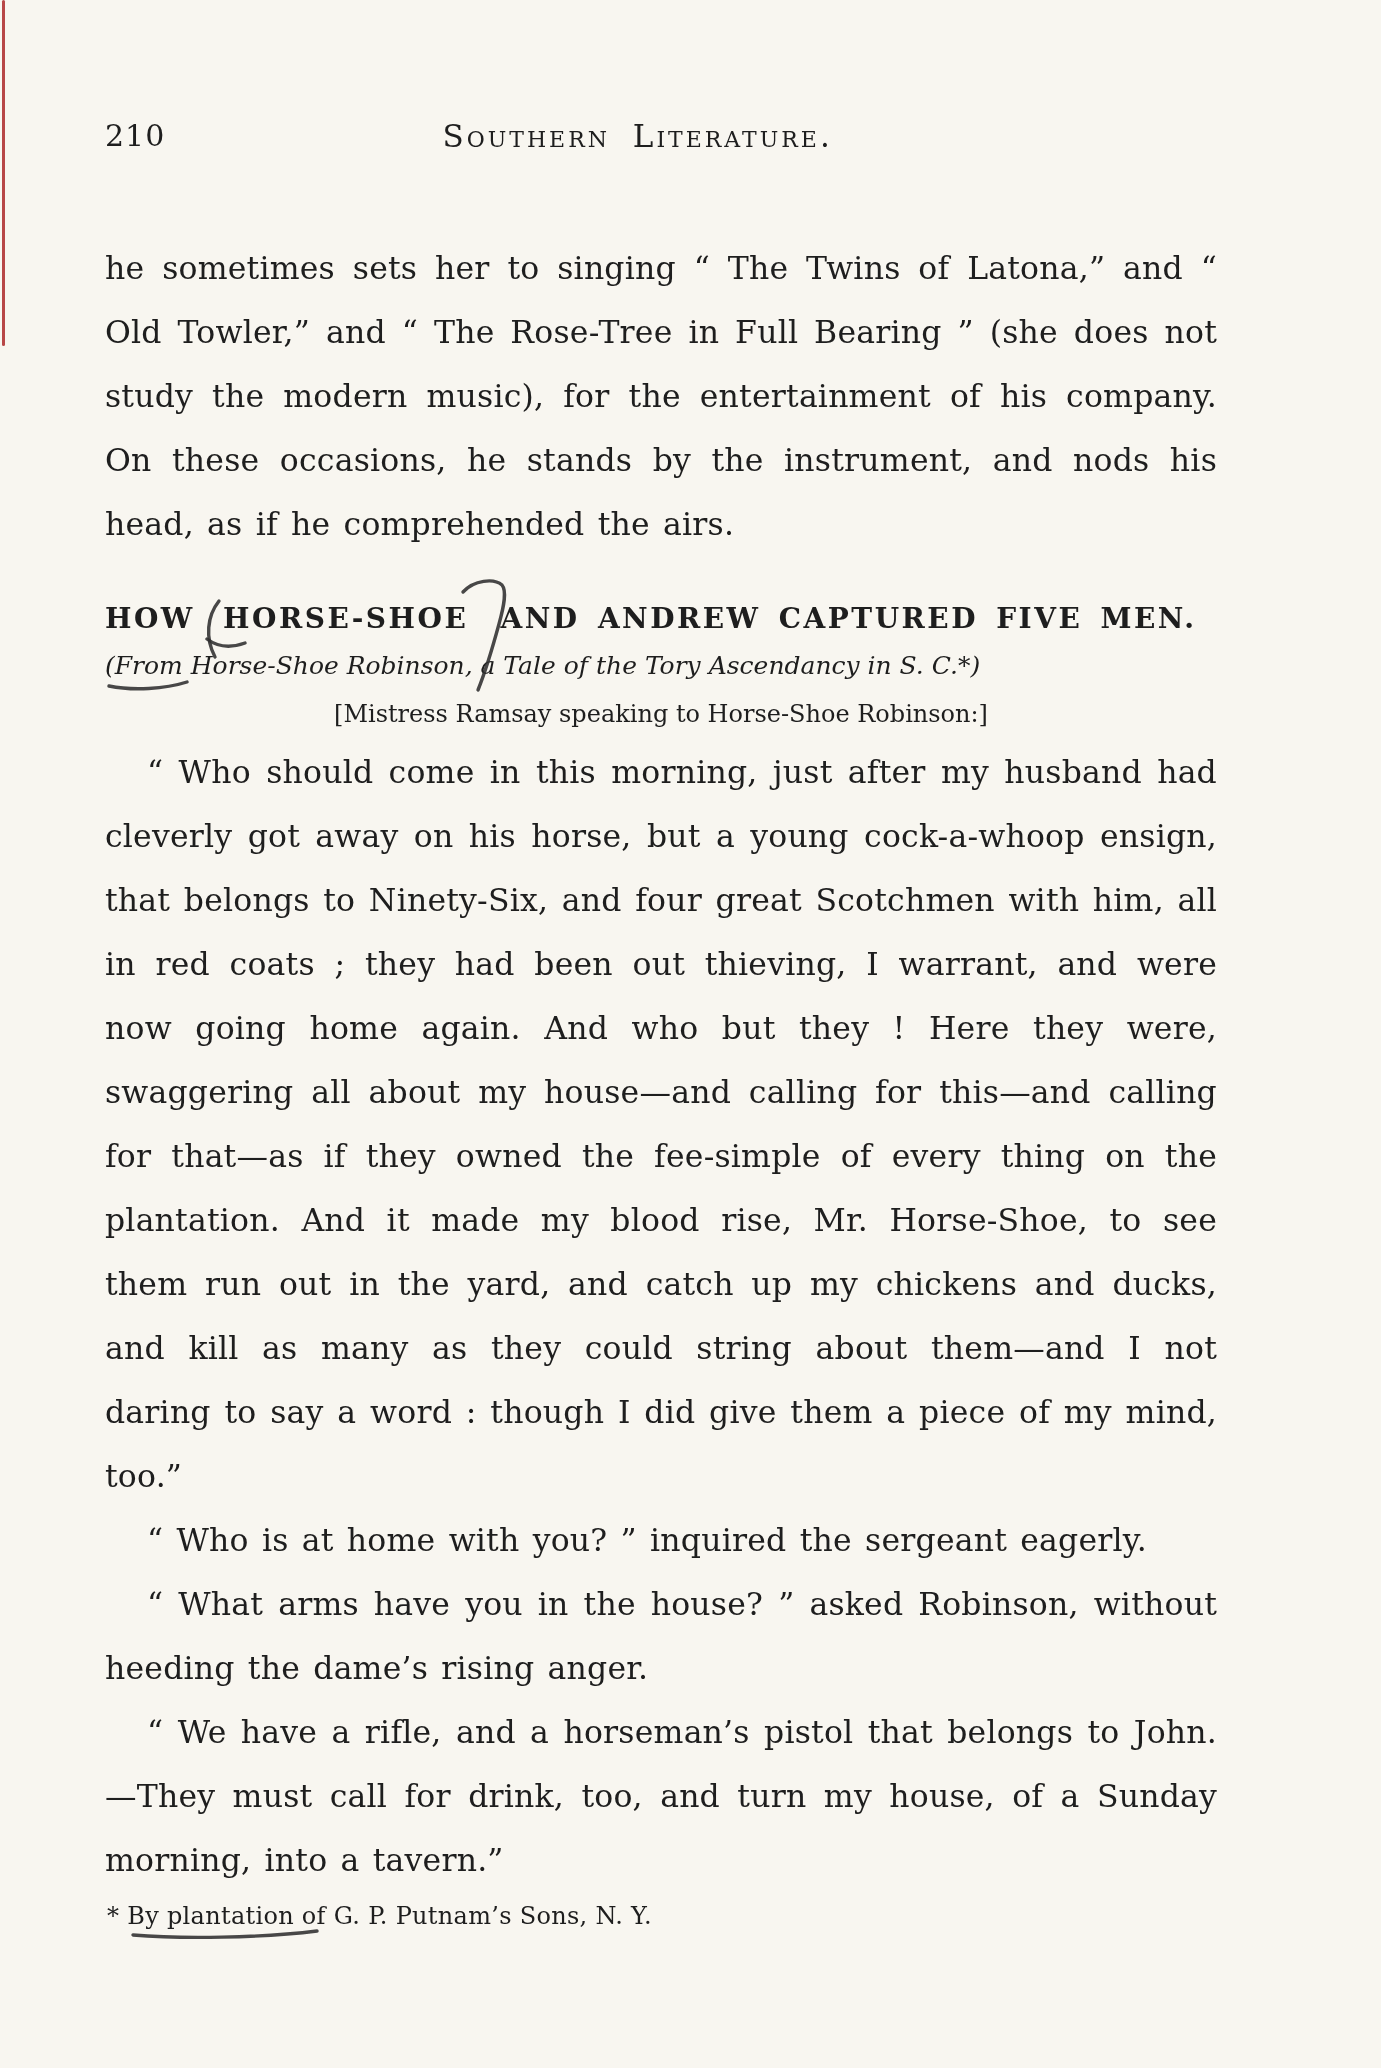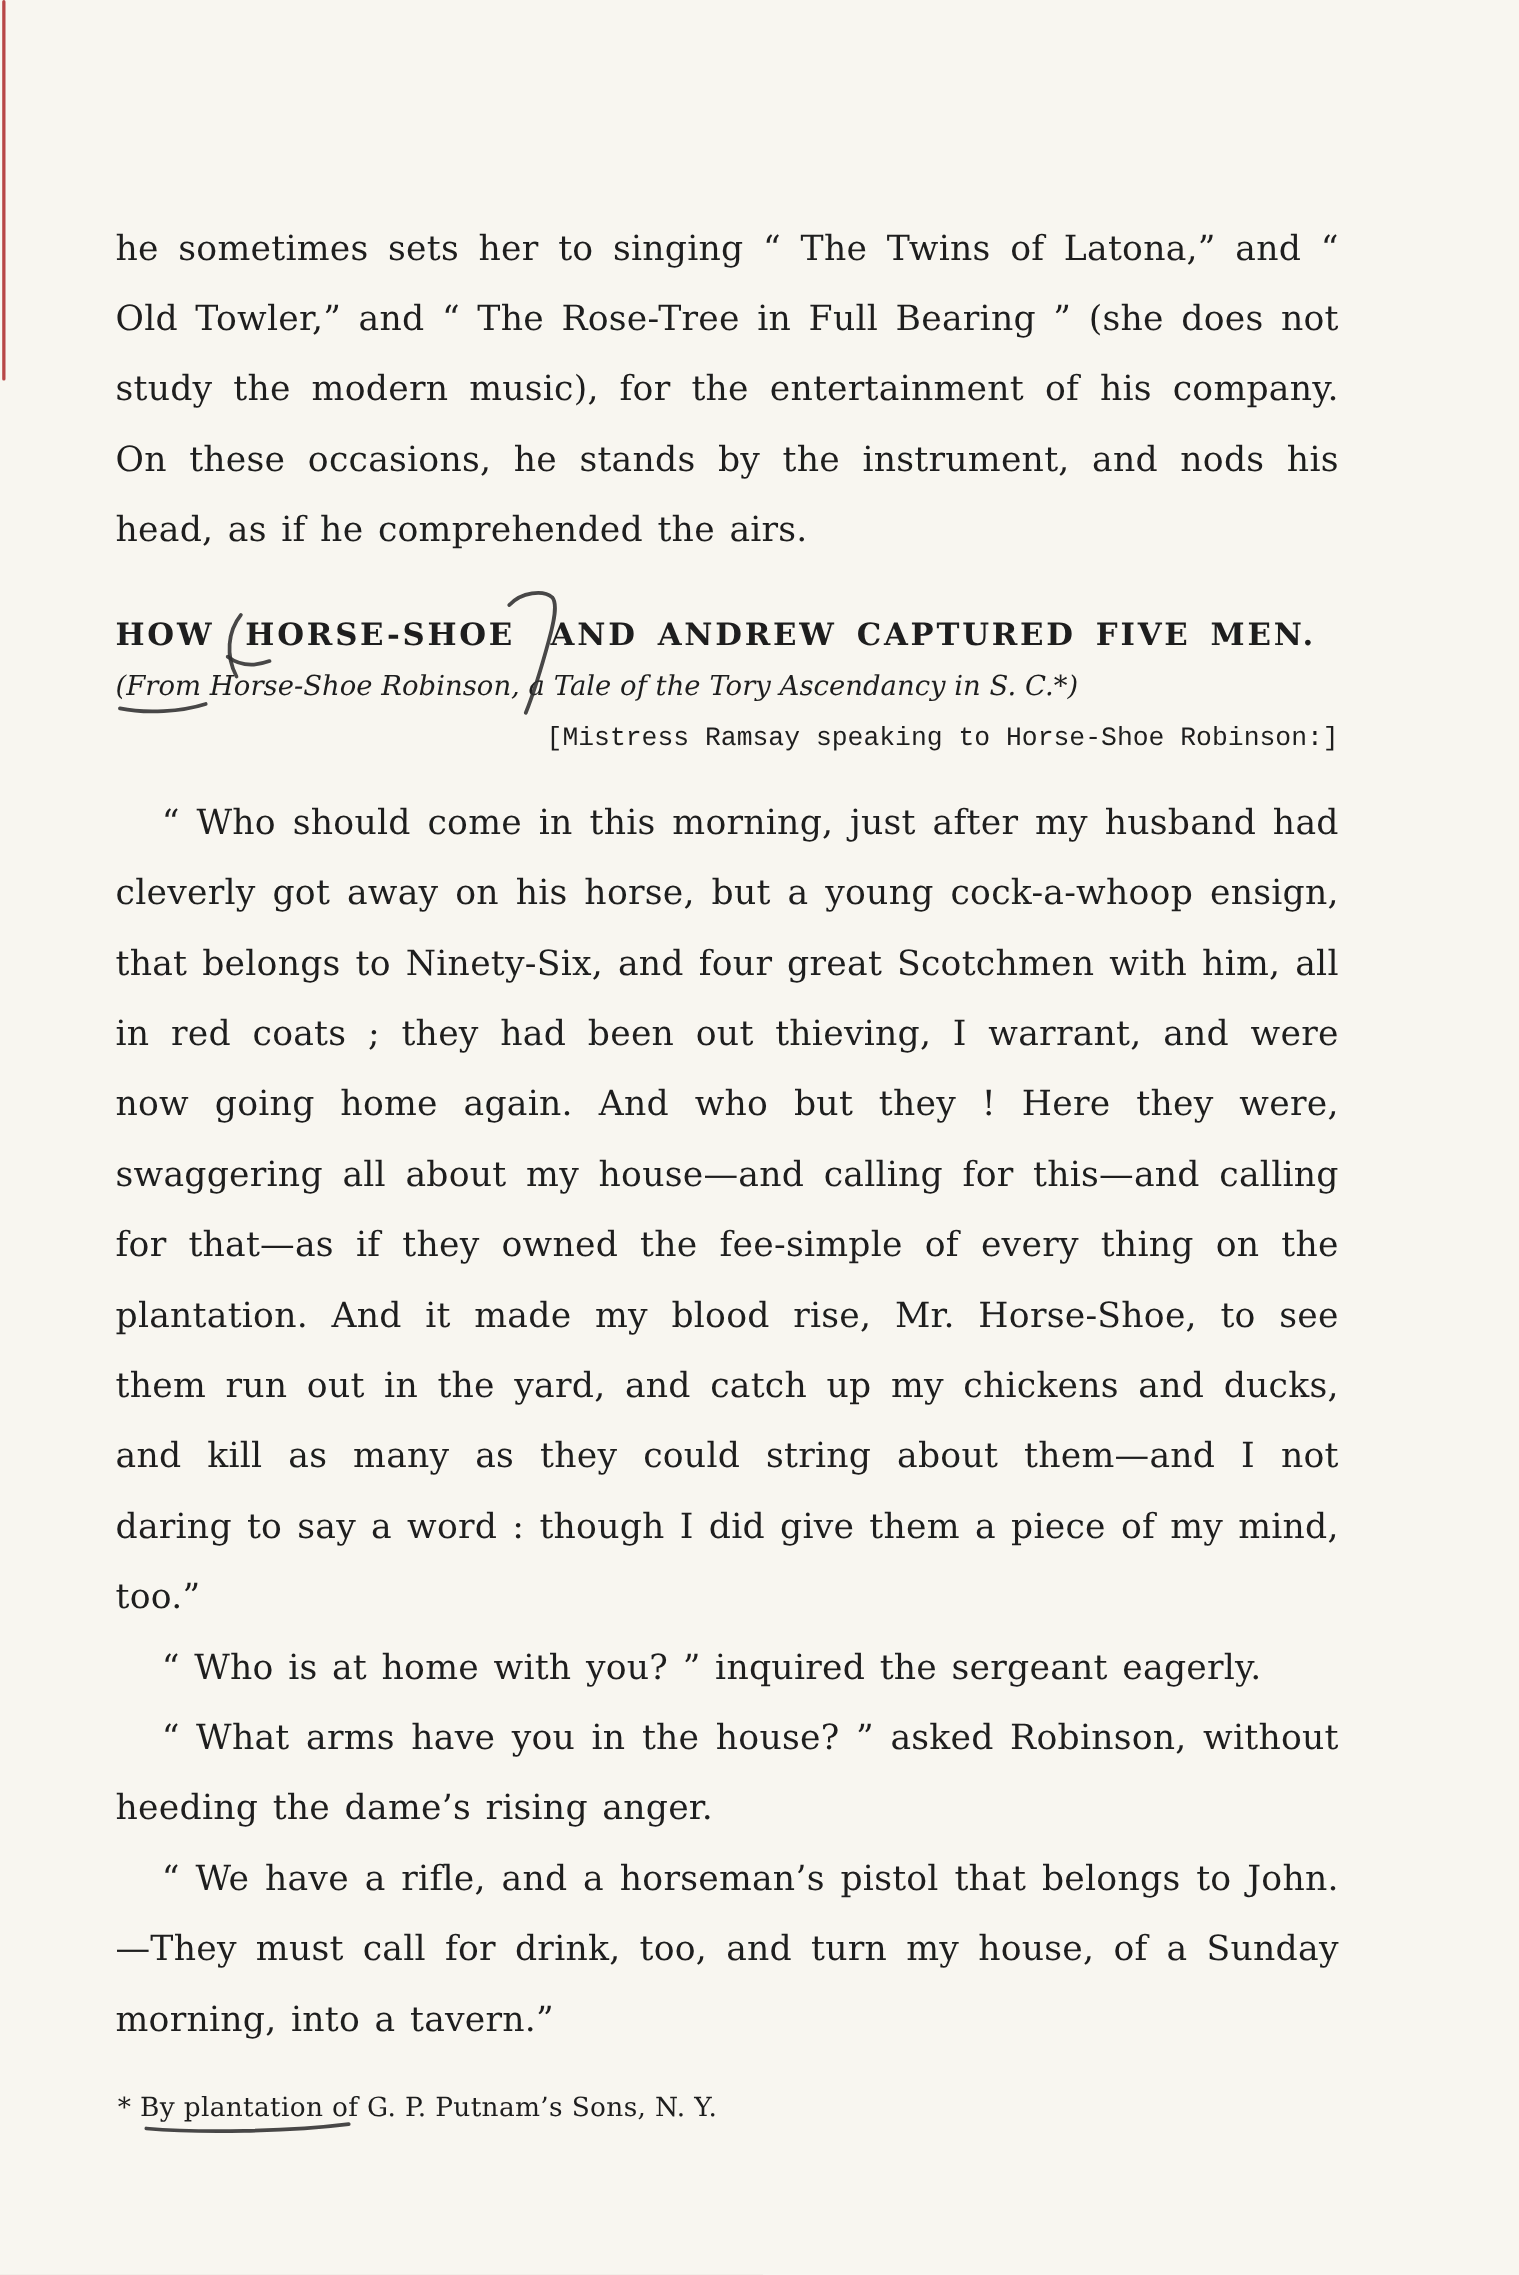--- a/index.html
+++ b/index.html
@@ -42,37 +42,41 @@
   .marked{position:relative;display:inline-block;padding:0 4px;margin:0 10px 0 6px;}
   .pen{position:absolute;pointer-events:none;}
   .pen path{fill:none;stroke:#2f2f2f;stroke-width:3.4;stroke-linecap:round;opacity:.88;}
   .pen-open{left:-18px;top:-4px;}
   .pen-swoosh{left:-14px;bottom:-18px;}
   .pen-close{right:-38px;top:-26px;}
   .source-line{margin-top:16px;font-size:25px;}
   .ital{font-style:italic;}
   .from{position:relative;display:inline-block;}
   .pen-from{position:absolute;left:-8px;bottom:-12px;}
-  .speaker-line{text-align:right;margin-top:20px;margin-bottom:31px;font-size:24px;font-family:Liberation Mono, monospace;}
+  .speaker-line{text-align:center;margin-top:20px;margin-bottom:12px;font-size:24px;}
   .footnote{
     position:absolute;left:107px;top:1902px;
     font-size:24px;letter-spacing:.3px;
   }
   .fn-und{position:relative;display:inline-block;}
   .pen-fn{position:absolute;left:-36px;bottom:-10px;}
 </style>
 </head>
 <body>
 
 <div class="page">
 
   <div class="red-line"></div>
 
   <div class="text-block">
 
+    <div class="header-row">
+      <span class="page-num">210</span>
+      <span class="running-head">Southern Literature.</span>
+    </div>
 
     <p class="body-par first-par">he sometimes sets her to singing “ The Twins of Latona,” and “ Old Towler,” and “ The Rose-Tree in Full Bearing ” (she does not study the modern music), for the entertainment of his company.  On these occasions, he stands by the instrument, and nods his head, as if he comprehended the airs.</p>
 
     <h2 class="section-heading"><span>HOW </span><span class="marked"><svg class="pen pen-open" width="22" height="62" viewBox="0 0 22 62">
             <path d="M18,3 C6,18 4,40 14,59"></path>
           </svg><svg class="pen pen-swoosh" width="44" height="18" viewBox="0 0 44 18">
             <path d="M2,4 Q18,16 40,8"></path>
           </svg><span>HORSE-SHOE</span><svg class="pen pen-close" width="52" height="118" viewBox="0 0 52 118">
             <path d="M5,16 C16,4 36,2 44,9 C49,15 46,30 41,48 C35,70 28,94 20,114"></path>
           </svg></span><span> AND ANDREW CAPTURED FIVE MEN.</span></h2>

